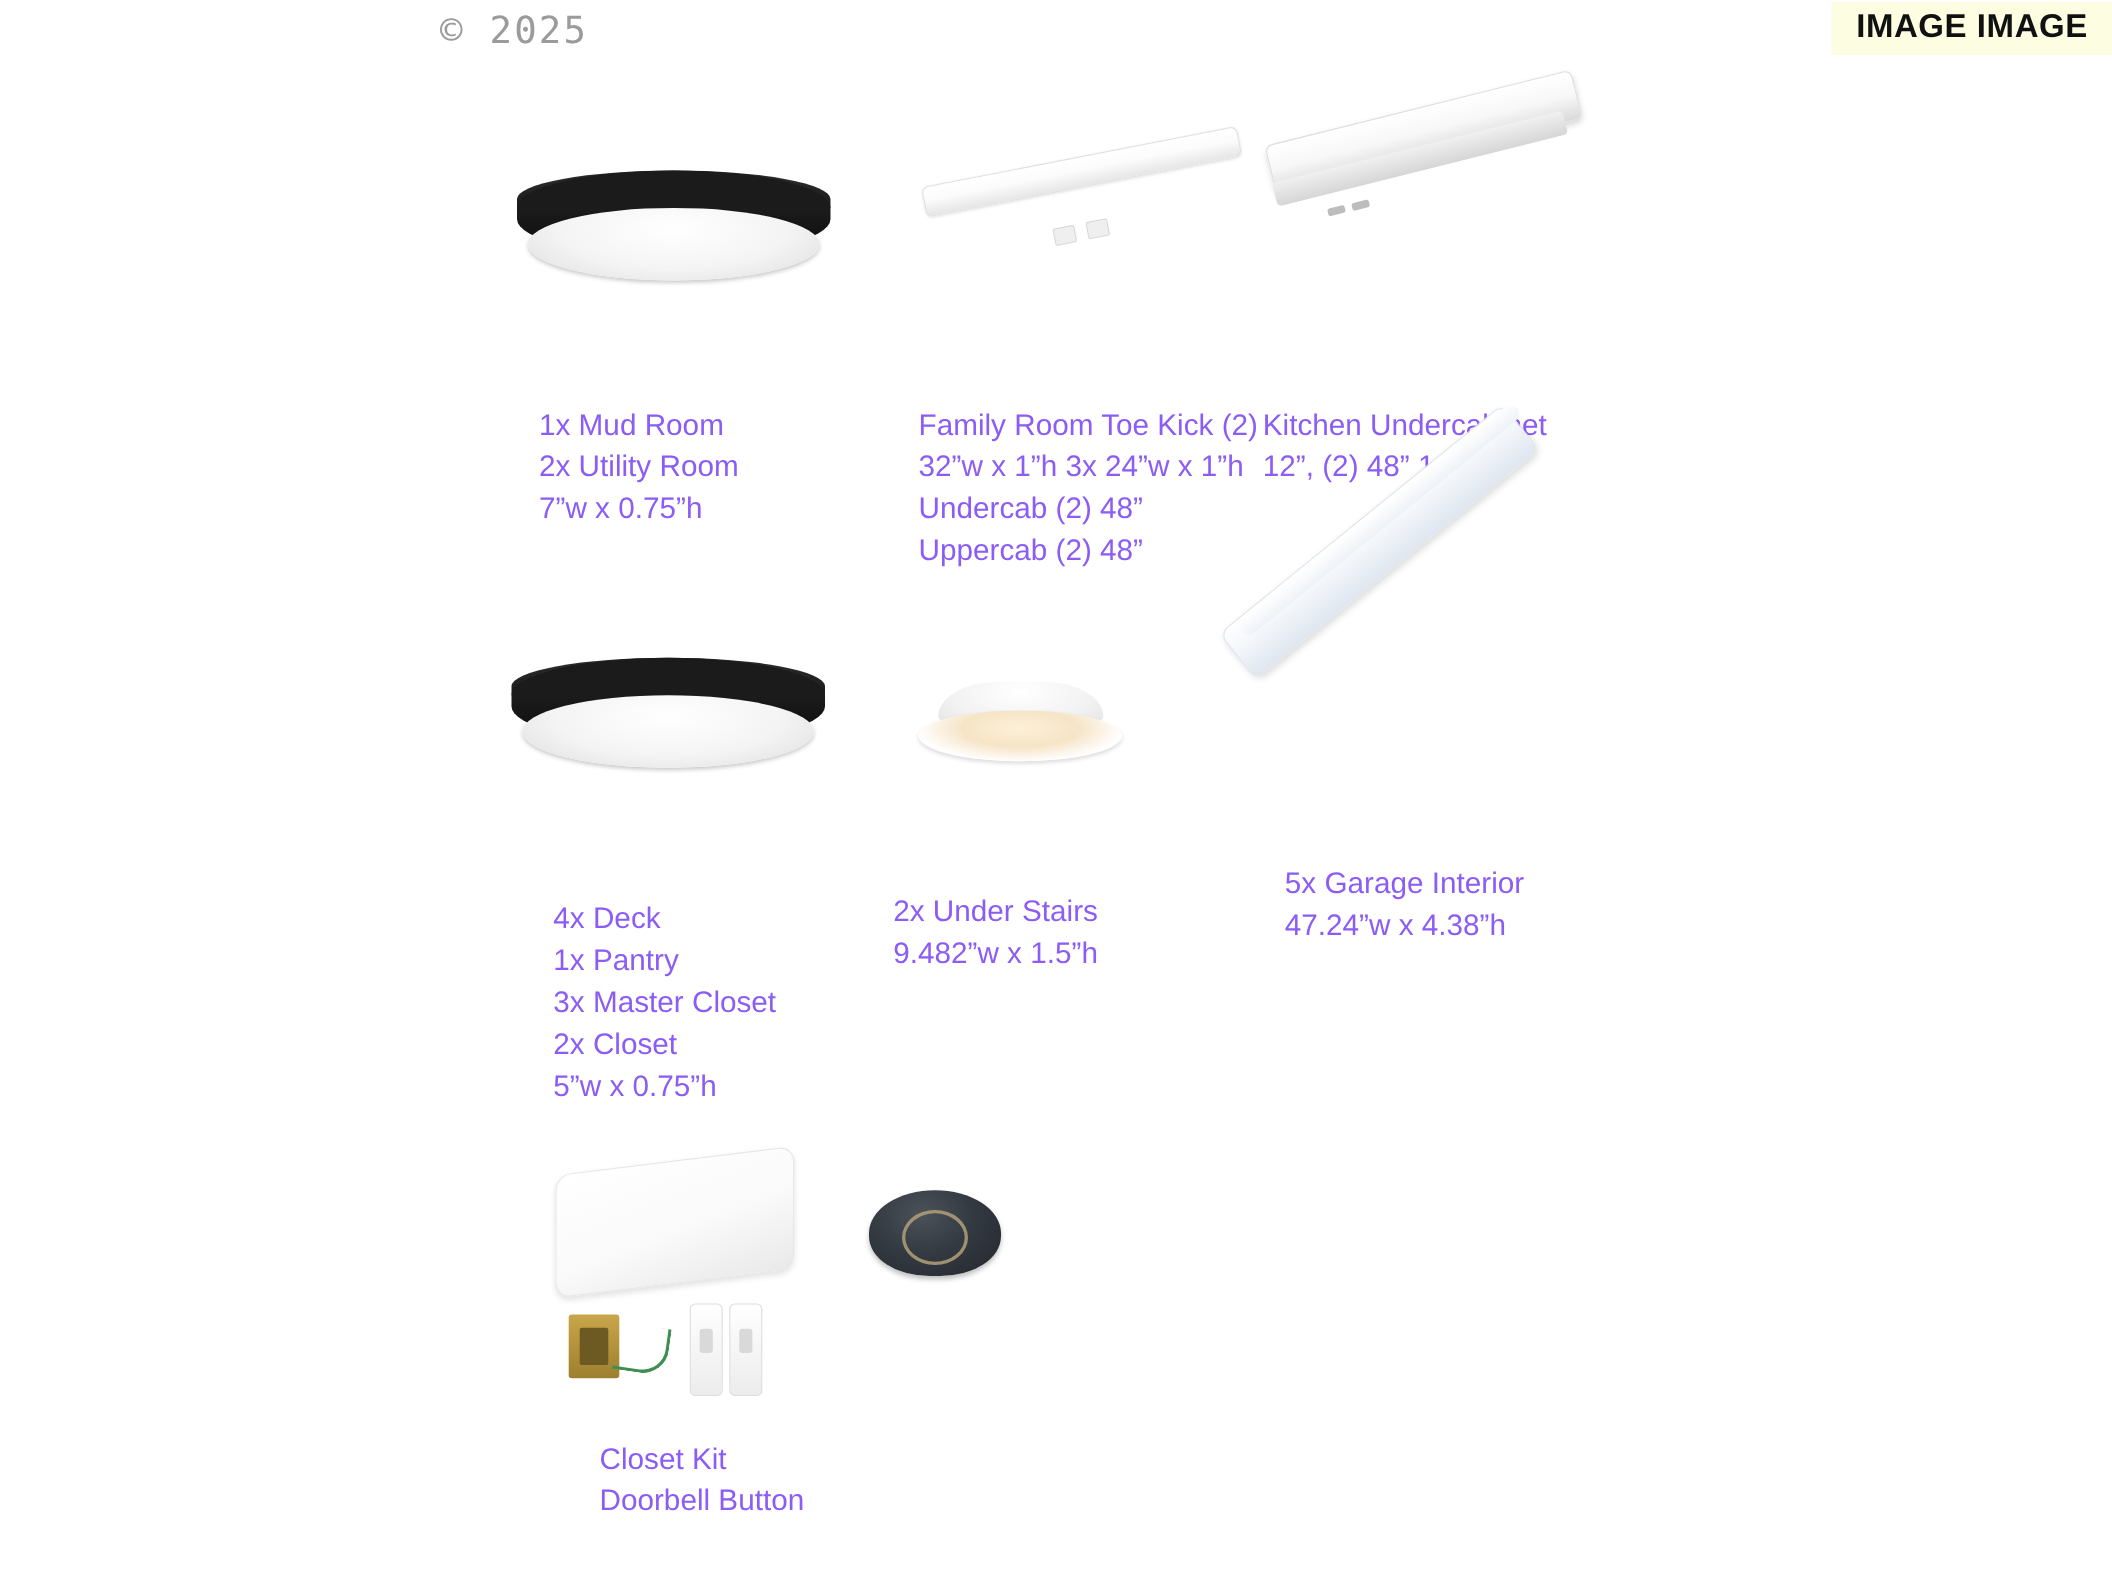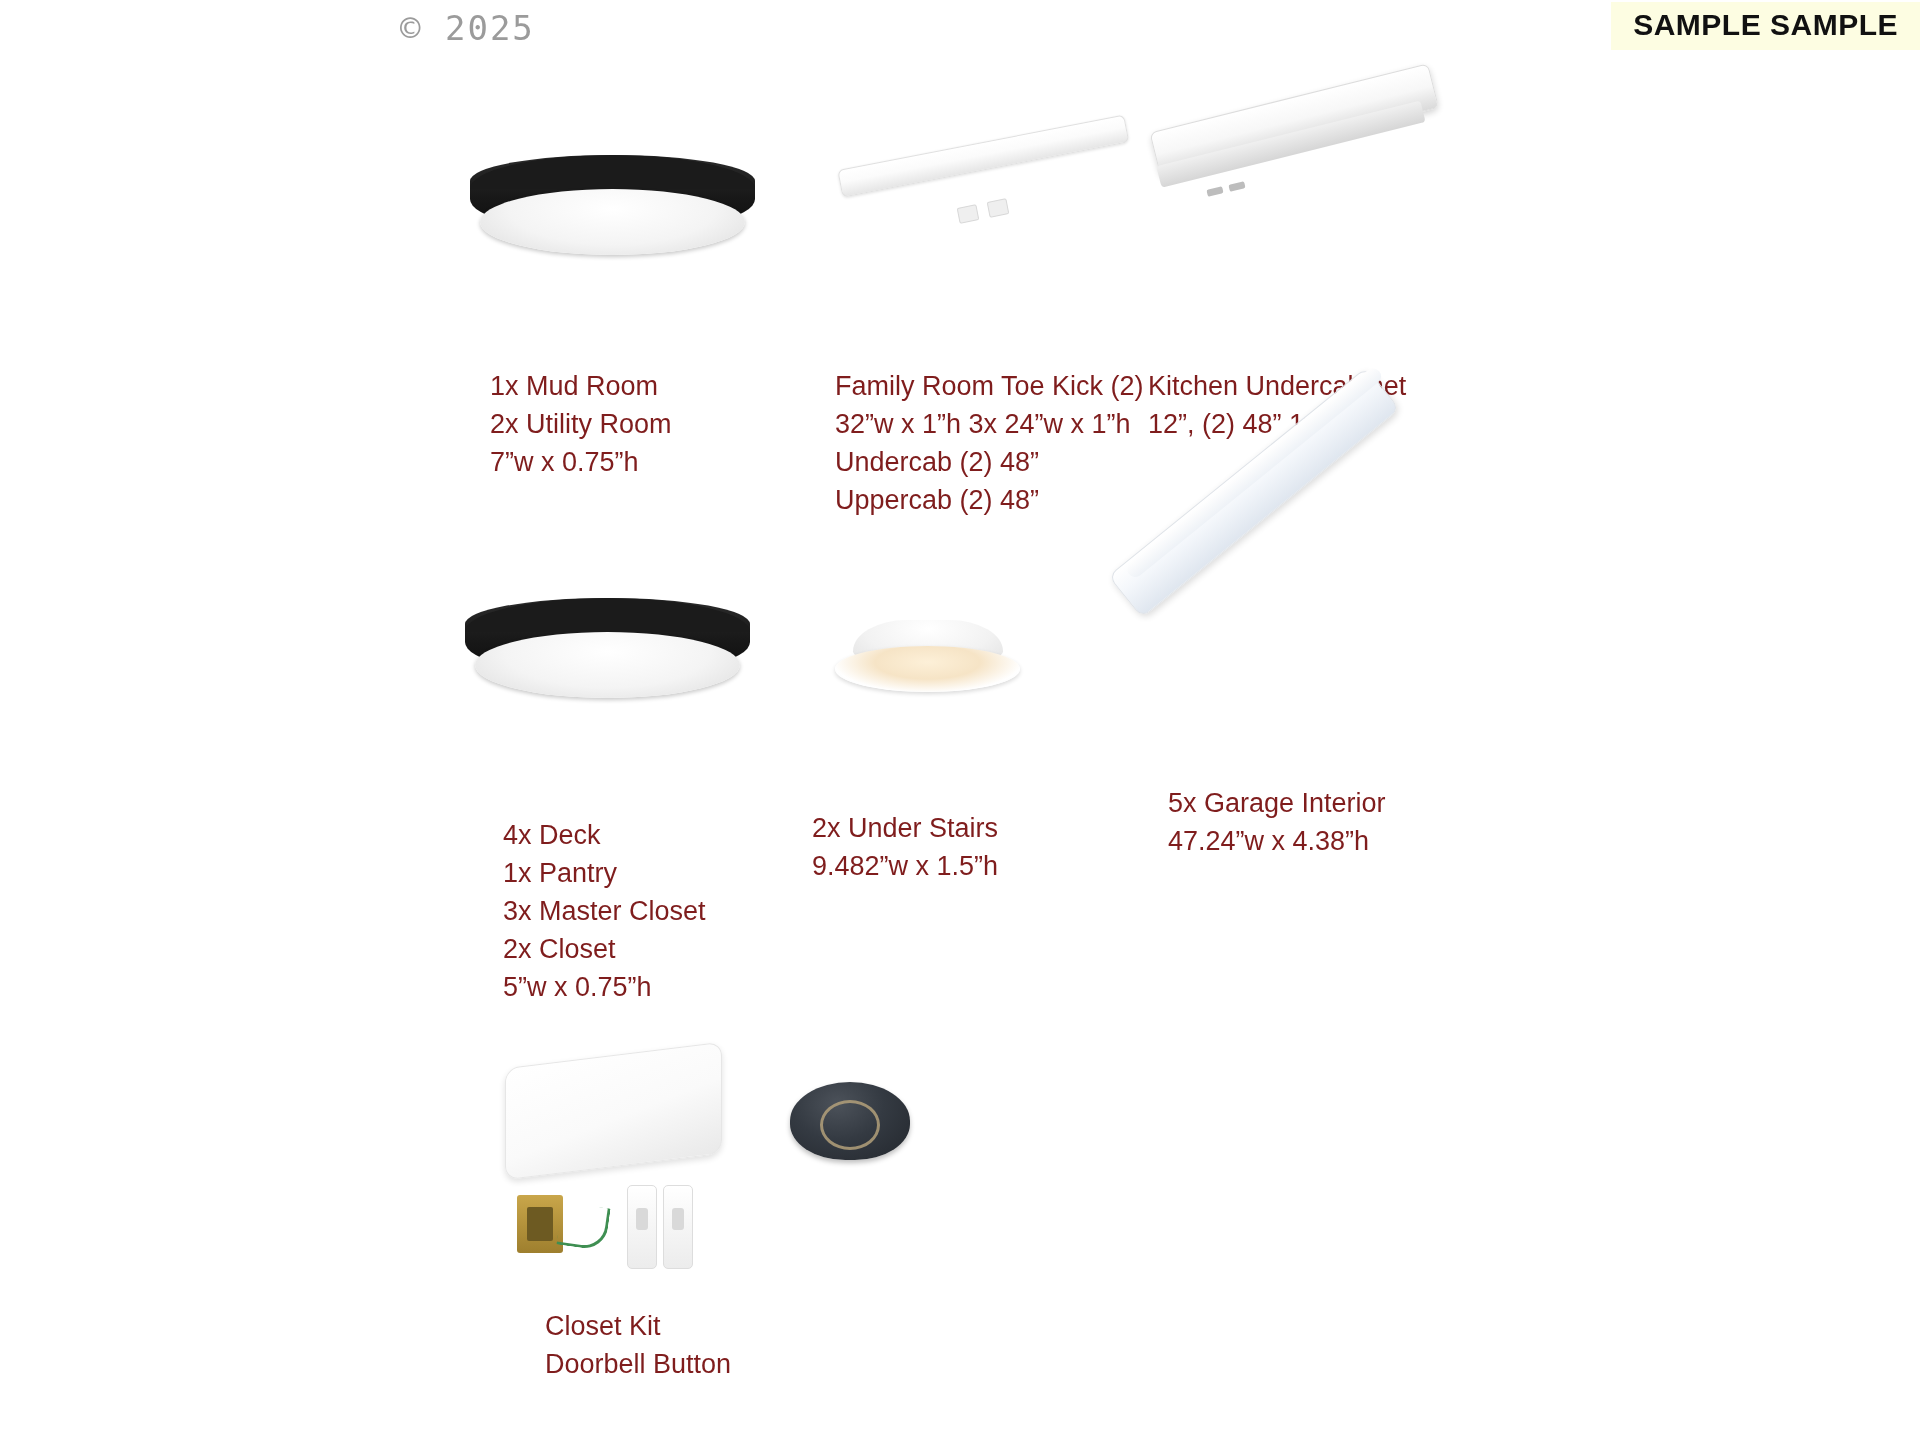--- a/index.html
+++ b/index.html
@@ -38,21 +38,21 @@
     font-size: 30px;
     letter-spacing: 0.5px;
     padding: 6px 22px 8px 22px;
   }
 
   
   .caption {
     position: absolute;
     font-size: 27px;
     line-height: 38px;
-    color: #7f1d1d;
+    color: #8b5cf6;
     white-space: pre-line;
   }
 
   
   .tile { position: absolute; }
 
   
   .disc-black {
     position: relative;
     width: 285px;
@@ -235,21 +235,21 @@
     width: 54px; height: 44px;
     border: 3px solid #b3a07a;
     border-radius: 50%;
     opacity: 0.85;
   }
 </style>
 </head>
 <body>
 
 <div class="copyright">© 2025</div>
-<div class="sample-badge">SAMPLE SAMPLE</div>
+<div class="sample-badge">IMAGE IMAGE</div>
 
 <div class="tile" style="left:470px; top:155px;">
   <div class="disc-black">
     <div class="body"></div>
     <div class="toprim"></div>
     <div class="lens"></div>
   </div>
 </div>
 <div class="caption" style="left:490px; top:367px; width:270px;">1x Mud Room
 2x Utility Room

